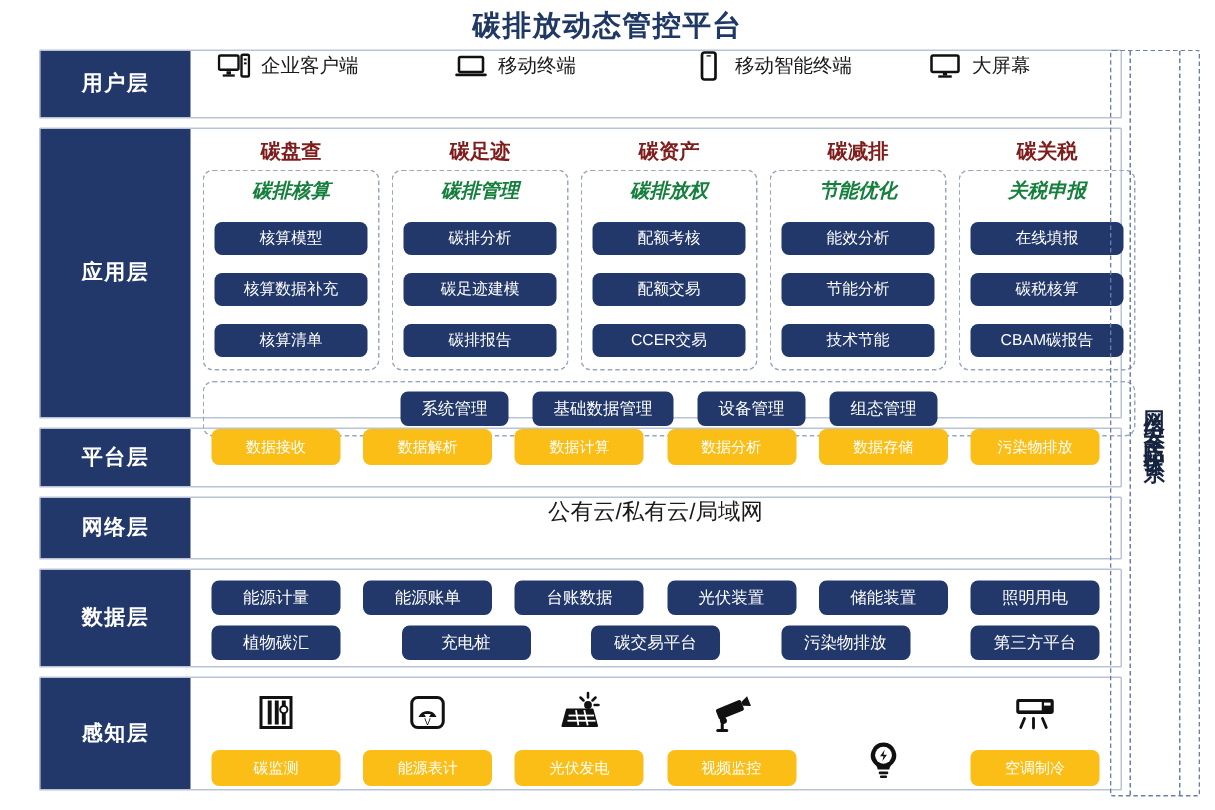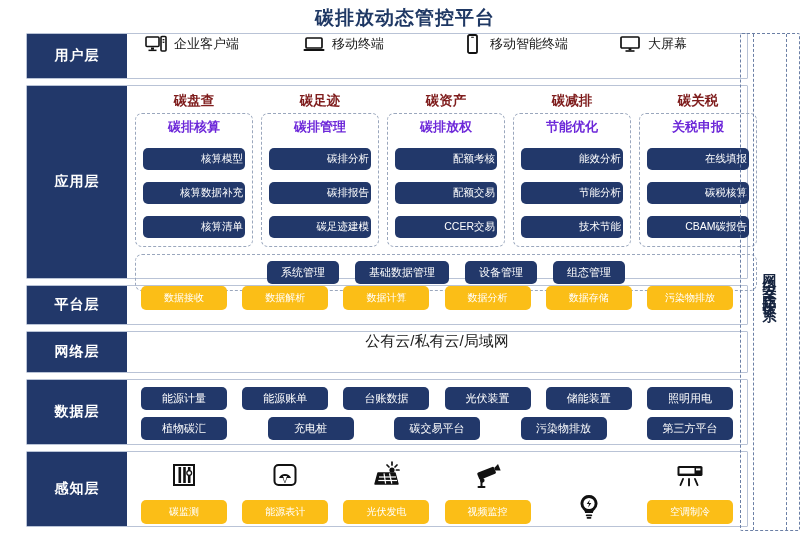--- a/index.html
+++ b/index.html
@@ -92,30 +92,31 @@
   }
   .group-box {
     border: 1px dashed #9aa7bd;
     border-radius: 7px;
     padding: 4px 7px 8px 7px;
   }
   .group-sub {
     text-align: center;
     font-size: 13px;
     font-weight: bold;
-    color: #6d28d9;
+    color: #15803d;
     margin-bottom: 5px;
+    font-style: italic;
   }
   .pill {
     display: block;
     width: 100%;
     background: #22386A;
     color: #fff;
     font-size: 10.5px;
-    text-align: right;
+    text-align: center;
     border-radius: 5px;
     padding: 4px 2px;
     margin-bottom: 5px;
     white-space: nowrap;
     overflow: hidden;
     margin-top: 12px;
   }
   .pill:last-child { margin-bottom: 0; }
 
   .mgmt-box {
@@ -302,22 +303,22 @@
               <span class="pill">核算数据补充</span>
               <span class="pill">核算清单</span>
             </div>
           </div>
 
           <div class="app-group">
             <div class="group-title">碳足迹</div>
             <div class="group-box">
               <div class="group-sub">碳排管理</div>
               <span class="pill">碳排分析</span>
+              <span class="pill">碳足迹建模</span>
               <span class="pill">碳排报告</span>
-              <span class="pill">碳足迹建模</span>
             </div>
           </div>
 
           <div class="app-group">
             <div class="group-title">碳资产</div>
             <div class="group-box">
               <div class="group-sub">碳排放权</div>
               <span class="pill">配额考核</span>
               <span class="pill">配额交易</span>
               <span class="pill">CCER交易</span>

